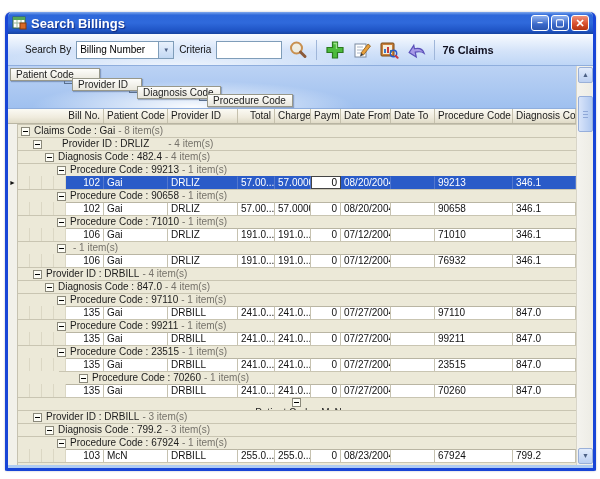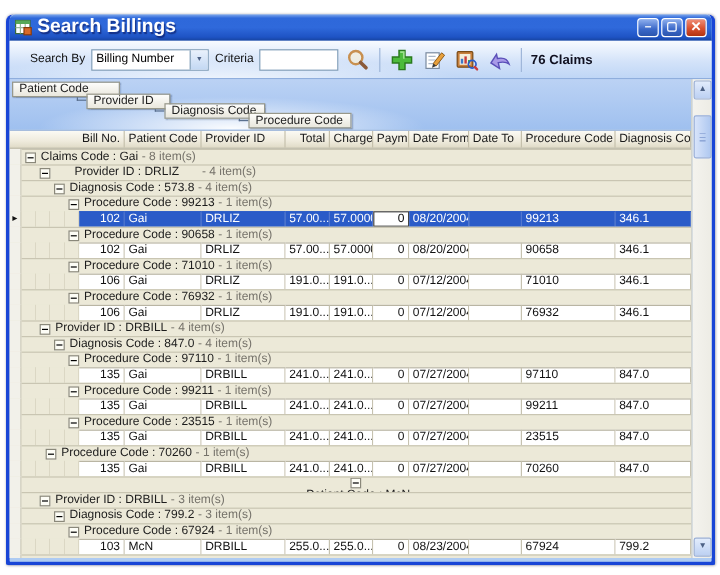--- a/index.html
+++ b/index.html
@@ -6,21 +6,21 @@
   html,body { width:600px; height:479px; background:#fff; font-family:"Liberation Sans", sans-serif; overflow:hidden; }
 
   .window{ position:absolute; left:5px; top:12px; width:591px; height:459px;
     border:3px solid #1845D6; border-top:none; border-radius:6px 6px 2px 2px;
     background:#AECBF2; box-shadow:0 0 2px rgba(0,0,40,.3); }
 
   
   .titlebar{ height:22px; display:flex; align-items:center; padding:0 4px; gap:4px;
     border-radius:5px 5px 0 0;
     background:linear-gradient(180deg,#7FA8EC 0%,#2E68DA 14%,#2F69DB 50%,#1E53C4 86%,#16439F 100%); }
-  .title-text{ color:#fff; font-weight:bold; font-size:16px; text-shadow:1px 1px 1px rgba(0,0,60,.5); flex:1; }
+  .title-text{ color:#fff; font-weight:bold; font-size:13px; text-shadow:1px 1px 1px rgba(0,0,60,.5); flex:1; }
   .title-icon{ width:15px; height:14px; display:inline-block; }
   .win-btns{ display:flex; gap:2px; }
   .wbtn{ width:18px; height:16px; border:1px solid #fff; border-radius:3px; color:#fff;
     font-size:10px; line-height:14px; text-align:center; font-weight:bold;
     background:linear-gradient(180deg,#8FB0EE,#3A68C8 60%,#2B55AE); }
   .wbtn.close{ background:linear-gradient(180deg,#F0907A,#D9512F 55%,#B23310); font-size:11px; }
 
   
   .toolbar{ height:32px; display:flex; align-items:center; padding:0 17px; gap:5px;
     background:linear-gradient(180deg,#F8FBFF,#D4E3F9 55%,#BFD6F6);
@@ -203,21 +203,21 @@
               <div class="gwrap" style="padding-left: 15px; gap: 16px;">
                 <span class="minus"></span>
                 <span class="glabel">Provider ID : DRLIZ</span>
                 <span class="gcount">- 4 item(s)</span>
               </div>
             </div>
             <div class="row">
               <div class="ind"></div>
               <div class="gwrap" style="padding-left: 27px;">
                 <span class="minus"></span>
-                <span class="glabel">Diagnosis Code : 573.8</span>
+                <span class="glabel">Diagnosis Code : 482.4</span>
                 <span class="gcount">- 4 item(s)</span>
               </div>
             </div>
             <div class="row">
               <div class="ind"></div>
               <div class="gwrap" style="padding-left: 39px;">
                 <span class="minus"></span>
                 <span class="glabel">Procedure Code : 99213</span>
                 <span class="gcount">- 1 item(s)</span>
               </div>
@@ -277,21 +277,20 @@
               <div class="cell r" style="width: 30px;">0</div>
               <div class="cell" style="width: 50px;">07/12/2004</div>
               <div class="cell" style="width: 44px;"></div>
               <div class="cell" style="width: 78px;">71010</div>
               <div class="cell" style="width: 64px;">346.1</div>
             </div>
             <div class="row">
               <div class="ind"></div>
               <div class="gwrap" style="padding-left: 39px;">
                 <span class="minus"></span>
-                <span class="glabel">Procedure Code : 76932</span>
                 <span class="gcount">- 1 item(s)</span>
               </div>
             </div>
             <div class="row">
               <div class="ind"></div>
               <div class="dindent"></div>
               <div class="cell r" style="width: 38px;">106</div>
               <div class="cell" style="width: 64px;">Gai</div>
               <div class="cell" style="width: 70px;">DRLIZ</div>
               <div class="cell" style="width: 37px;">191.0...</div>
@@ -379,21 +378,21 @@
               <div class="cell" style="width: 37px;">241.0...</div>
               <div class="cell" style="width: 36px;">241.0...</div>
               <div class="cell r" style="width: 30px;">0</div>
               <div class="cell" style="width: 50px;">07/27/2004</div>
               <div class="cell" style="width: 44px;"></div>
               <div class="cell" style="width: 78px;">23515</div>
               <div class="cell" style="width: 64px;">847.0</div>
             </div>
             <div class="row">
               <div class="ind"></div>
-              <div class="gwrap" style="padding-left: 20px;">
+              <div class="gwrap" style="padding-left: 20px; margin-left: 41px;">
                 <span class="minus"></span>
                 <span class="glabel">Procedure Code : 70260</span>
                 <span class="gcount">- 1 item(s)</span>
               </div>
             </div>
             <div class="row">
               <div class="ind"></div>
               <div class="dindent"></div>
               <div class="cell r" style="width: 38px;">135</div>
               <div class="cell" style="width: 64px;">Gai</div>

